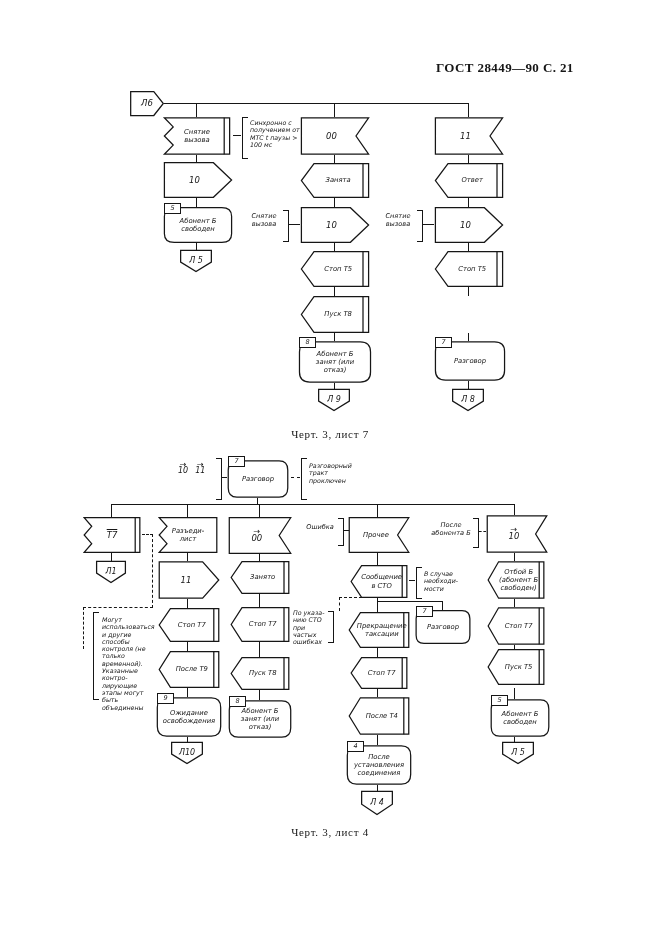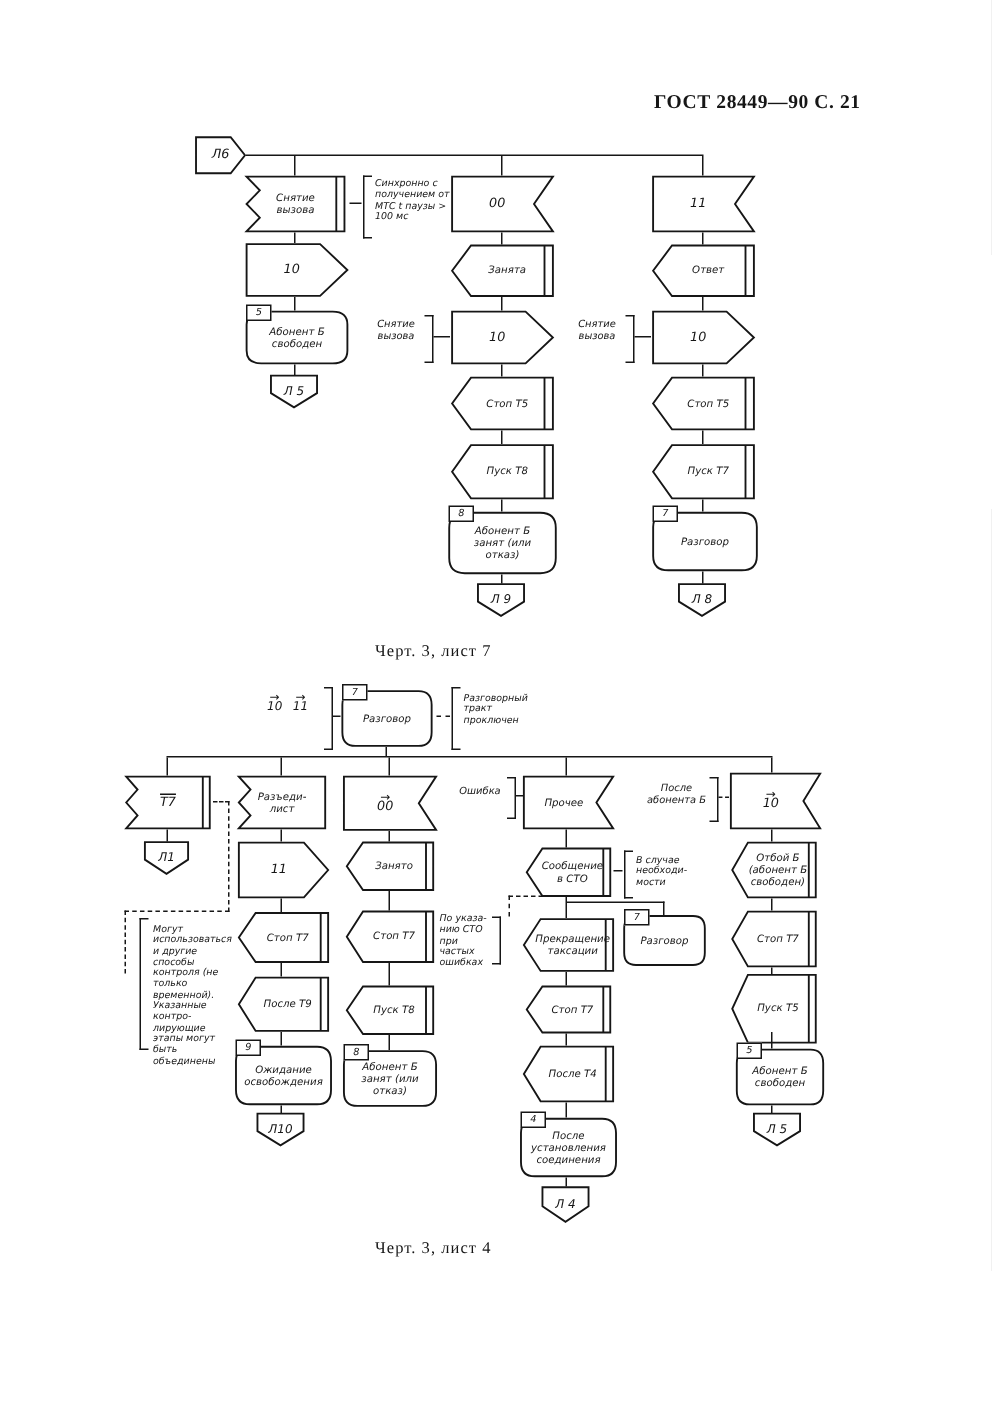--- a/index.html
+++ b/index.html
@@ -1,19 +1,19 @@
 <!DOCTYPE html>
 <html><head>
 <meta charset="utf-8">
 <style>
   html,body{margin:0;padding:0;background:#e8e8e8}
   .canvas{position:relative;width:661px;height:936px;background:#ffffff;overflow:hidden;
           font-family:"DejaVu Sans",sans-serif;color:#161616}
   .hdr{position:absolute;font:bold 13px "Liberation Serif",serif;letter-spacing:.4px;white-space:nowrap}
-  .caption{position:absolute;width:160px;font:11px "Liberation Serif",serif;letter-spacing:.7px}
+  .caption{position:absolute;width:160px;text-align:center;font:11px "Liberation Serif",serif;letter-spacing:.7px}
   
   .hl,.vl{position:absolute;background:#161616}
   .hl{height:1.2px}.vl{width:1.2px}
   
   .dh{position:absolute;height:0;border-top:1.2px dashed #161616}
   .dv{position:absolute;width:0;border-left:1.2px dashed #161616}
   
   .node{position:absolute;display:flex;align-items:center;justify-content:center;text-align:center}
   .node svg{position:absolute;left:0;top:0;width:100%;height:100%;overflow:visible}
   .node path{fill:#fff;stroke:#161616;stroke-width:1.25;vector-effect:non-scaling-stroke;stroke-linejoin:miter}
@@ -169,27 +169,20 @@
   </div>
   <div class="vl" style="left:468px;top:243px;height:8px"></div>
   <div class="node" style="left:434px;top:251px;width:70px;height:36px">
       <svg viewBox="0 0 100 100" preserveAspectRatio="none" aria-hidden="true">
         <path d="M20 2 H98 V98 H20 L2 50 Z"></path>
         <path class="in" d="M90 2 V98"></path>
       </svg>
     <span class="lbl pad-l">Стоп Т5</span>
   </div>
   <div class="vl" style="left:468px;top:287px;height:9px"></div>
-  <div class="node" style="left:434px;top:296px;width:70px;height:37px">
-      <svg viewBox="0 0 100 100" preserveAspectRatio="none" aria-hidden="true">
-        <path d="M20 2 H98 V98 H20 L2 50 Z"></path>
-        <path class="in" d="M90 2 V98"></path>
-      </svg>
-    <span class="lbl pad-l">Пуск Т7</span>
-  </div>
   <div class="vl" style="left:468px;top:333px;height:8px"></div>
   <div class="node" style="left:434px;top:341px;width:72px;height:40px">
       <svg viewBox="0 0 100 100" preserveAspectRatio="none" aria-hidden="true">
         <path d="M16 2 H84 Q98 2 98 26 V74 Q98 98 84 98 H16 Q2 98 2 74 V26 Q2 2 16 2 Z"></path>
       </svg>
     <span class="tag">7</span>
     <span class="lbl">Разговор</span>
   </div>
   <div class="vl" style="left:468px;top:381px;height:8px"></div>
   <div class="node" style="left:452px;top:389px;width:32px;height:22px">
@@ -434,21 +427,21 @@
   </div>
   <div class="vl" style="left:514px;top:599px;height:8px"></div>
   <div class="node" style="left:487px;top:607px;width:58px;height:38px">
       <svg viewBox="0 0 100 100" preserveAspectRatio="none" aria-hidden="true">
         <path d="M20 2 H98 V98 H20 L2 50 Z"></path>
         <path class="in" d="M90 2 V98"></path>
       </svg>
     <span class="lbl pad-l">Стоп Т7</span>
   </div>
   <div class="vl" style="left:514px;top:645px;height:5px"></div>
-  <div class="node" style="left:487px;top:649px;width:58px;height:47px">
+  <div class="node" style="left:487px;top:649px;width:58px;height:36px">
       <svg viewBox="0 0 100 100" preserveAspectRatio="none" aria-hidden="true">
         <path d="M20 2 H98 V98 H20 L2 50 Z"></path>
         <path class="in" d="M90 2 V98"></path>
       </svg>
     <span class="lbl pad-l">Пуск Т5</span>
   </div>
   <div class="vl" style="left:514px;top:688px;height:11px"></div>
   <div class="node" style="left:490px;top:699px;width:60px;height:38px">
       <svg viewBox="0 0 100 100" preserveAspectRatio="none" aria-hidden="true">
         <path d="M16 2 H84 Q98 2 98 26 V74 Q98 98 84 98 H16 Q2 98 2 74 V26 Q2 2 16 2 Z"></path>

